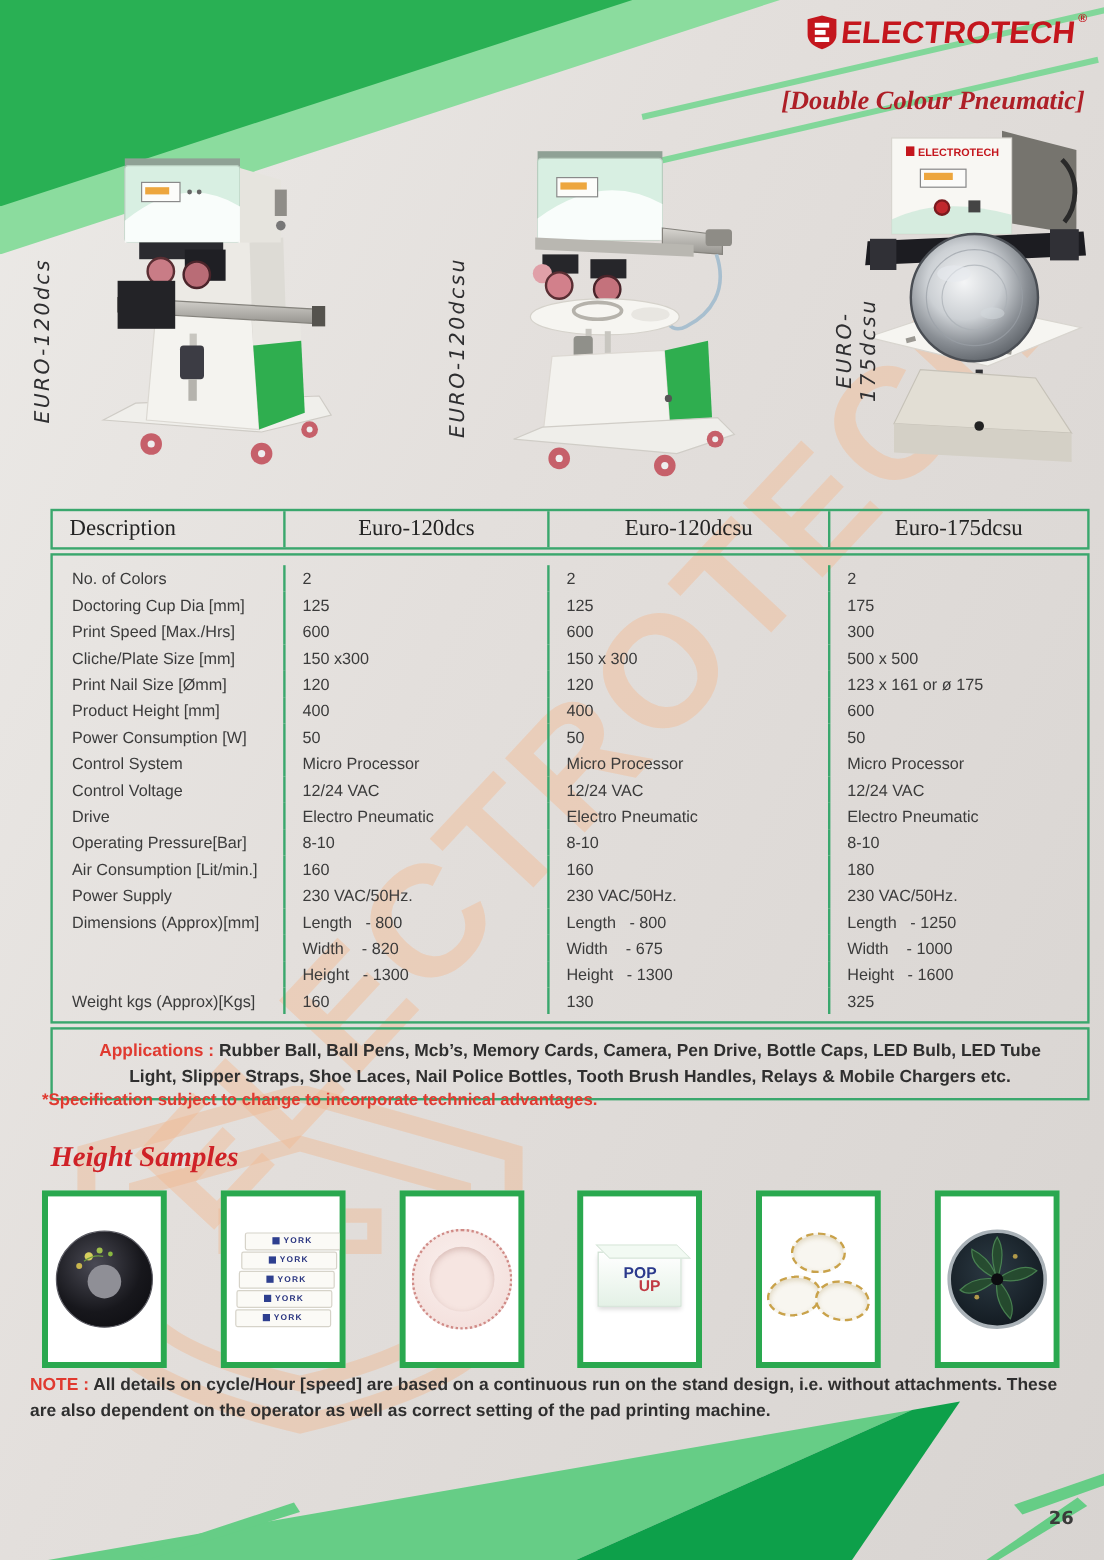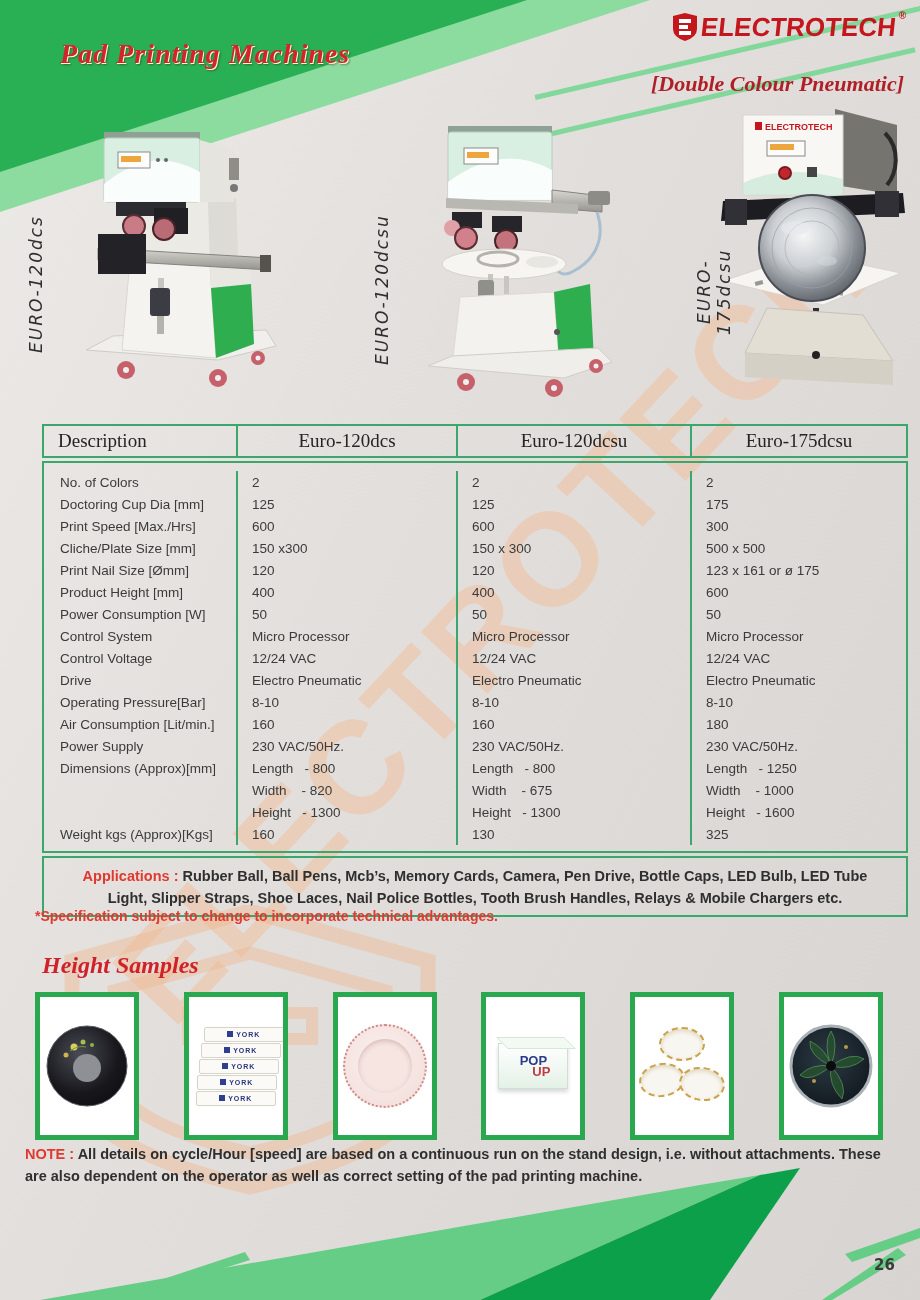--- a/index.html
+++ b/index.html
@@ -99,21 +99,20 @@
   <svg class="wm-shield" width="460" height="290" viewBox="0 0 460 290">
     <path d="M230,6 L408,56 L408,168 Q408,240 230,282 Q52,240 52,168 L52,56 Z" fill="none" stroke="#efb993" stroke-width="15"></path>
     <path d="M230,48 L366,86 L366,168 Q366,216 230,248 Q94,216 94,168 L94,86 Z" fill="none" stroke="#efb993" stroke-width="13"></path>
     <rect x="168" y="108" width="124" height="26" fill="none" stroke="#efb993" stroke-width="12"></rect>
   </svg>
 
   <div class="tri light"></div>
   <div class="tri dark"></div>
   <div class="hline a"></div>
   <div class="hline b"></div>
-  <div class="page-title">Pad Printing Machines</div>
   <div class="logo">
     <svg width="26" height="30" viewBox="0 0 26 30">
       <path d="M13,1 L25,4 L25,17 Q25,25 13,29 Q1,25 1,17 L1,4 Z" fill="#c4161d"></path>
       <rect x="7" y="7" width="12" height="4" fill="#fff"></rect>
       <rect x="7" y="13" width="9" height="4" fill="#fff"></rect>
       <rect x="7" y="19" width="12" height="4" fill="#fff"></rect>
     </svg>
     <span class="brand">ELECTROTECH</span>
     <span class="reg">®</span>
   </div>

